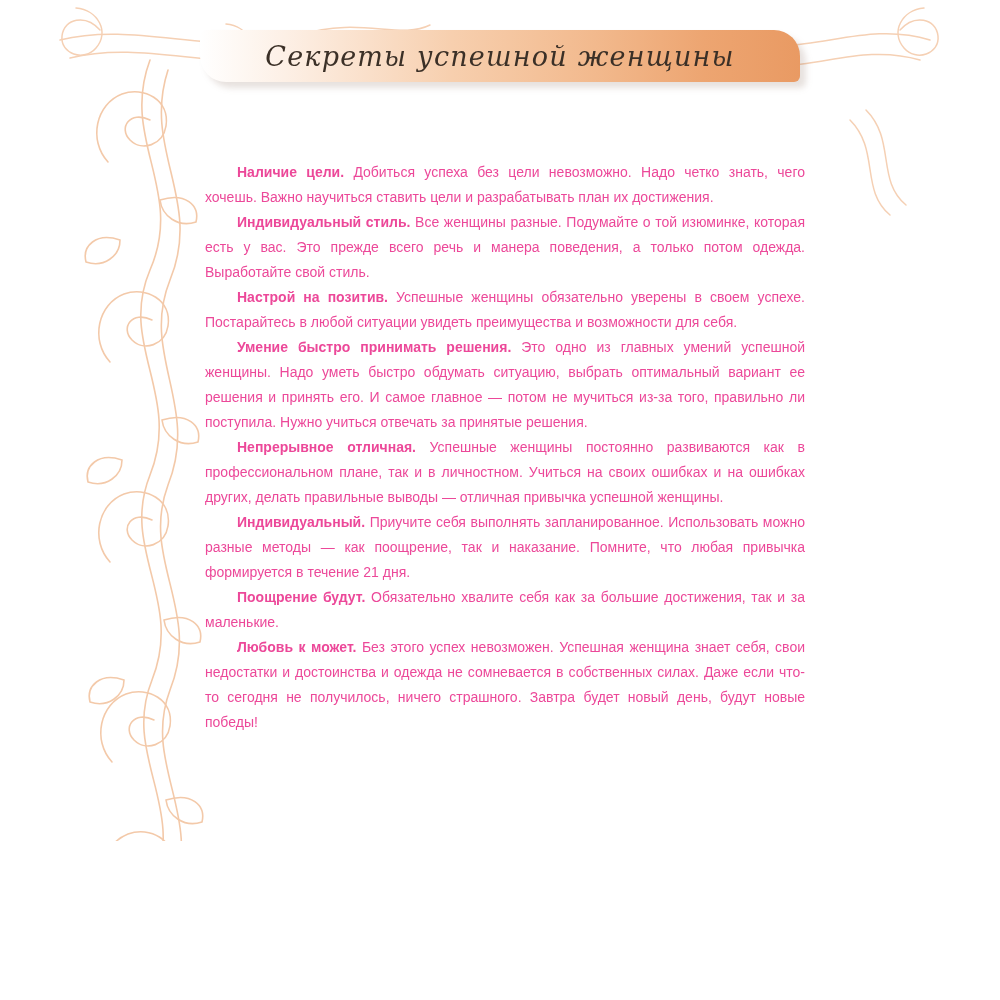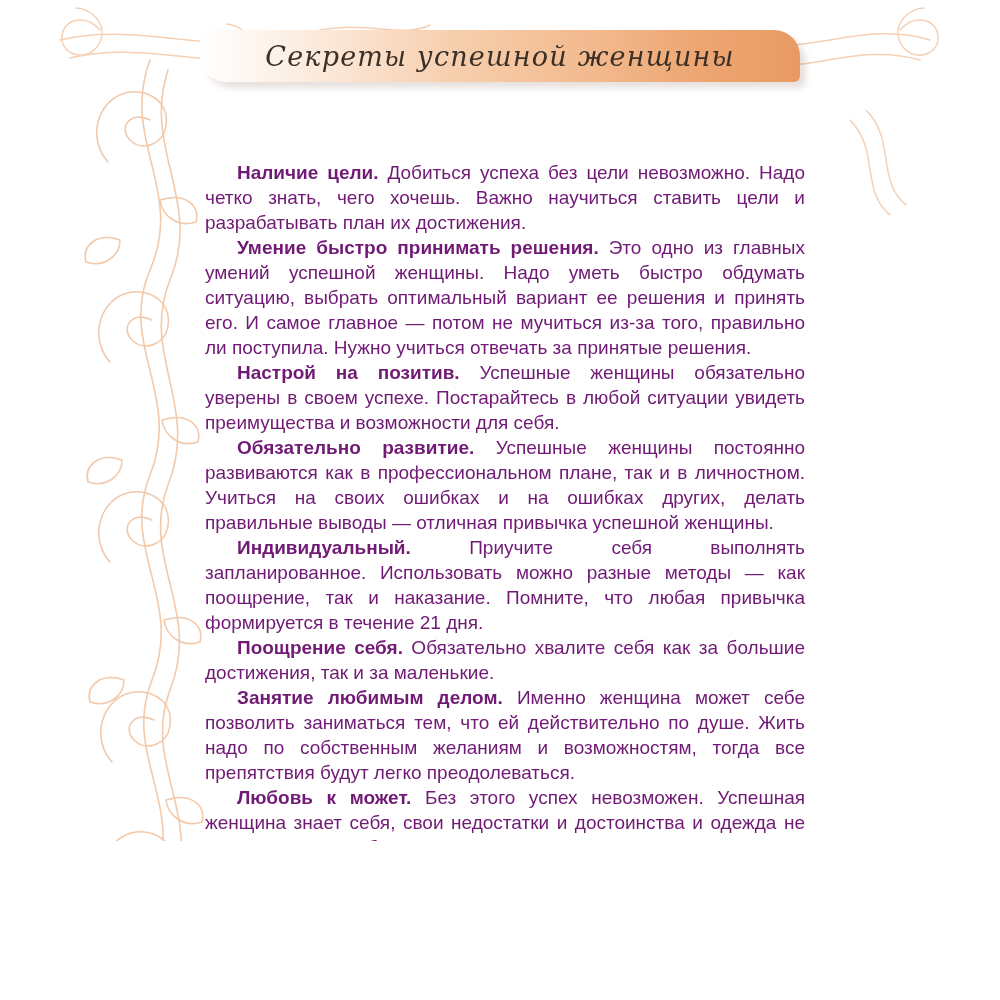--- a/index.html
+++ b/index.html
@@ -86,23 +86,23 @@
 
   
   .content {
     position: absolute;
     left: 205px;
     top: 160px;
     width: 600px;
   }
   .para {
     font-family: "Liberation Sans", sans-serif;
-    font-size: 19px;
+    font-size: 14px;
     line-height: 25px;
-    color: #701a75;
+    color: #ec4899;
     text-align: justify;
     text-indent: 32px;
     margin: 0 0 0 0;
     hyphens: manual;
   }
   .para b {
     font-weight: bold;
   }
 </style>
 </head>
@@ -171,35 +171,35 @@
     <div class="banner-shadow"></div>
     <div class="banner"></div>
     <div class="banner-title">Секреты успешной женщины</div>
   </div>
 
   <div class="content">
     <p class="para">
       <b>Наличие цели.</b><span> Добиться успеха без цели невозможно. Надо четко знать, чего хочешь. Важно научиться ставить цели и разрабатывать план их достижения.</span>
     </p>
     <p class="para">
+      <b>Индивидуальный стиль.</b><span> Все женщины разные. Подумайте о той изюминке, которая есть у вас. Это прежде всего речь и манера поведения, а только потом одежда. Выработайте свой стиль.</span>
+    </p>
+    <p class="para">
+      <b>Настрой на позитив.</b><span> Успешные женщины обязательно уверены в своем успехе. Постарайтесь в любой ситуации увидеть преимущества и возможности для себя.</span>
+    </p>
+    <p class="para">
       <b>Умение быстро принимать решения.</b><span> Это одно из главных умений успешной женщины. Надо уметь быстро обдумать ситуацию, выбрать оптимальный вариант ее решения и принять его. И самое главное — потом не мучиться из-за того, правильно ли поступила. Нужно учиться отвечать за принятые решения.</span>
     </p>
     <p class="para">
-      <b>Настрой на позитив.</b><span> Успешные женщины обязательно уверены в своем успехе. Постарайтесь в любой ситуации увидеть преимущества и возможности для себя.</span>
-    </p>
-    <p class="para">
-      <b>Обязательно развитие.</b><span> Успешные женщины постоянно развиваются как в профессиональном плане, так и в личностном. Учиться на своих ошибках и на ошибках других, делать правильные выводы — отличная привычка успешной женщины.</span>
+      <b>Непрерывное отличная.</b><span> Успешные женщины постоянно развиваются как в профессиональном плане, так и в личностном. Учиться на своих ошибках и на ошибках других, делать правильные выводы — отличная привычка успешной женщины.</span>
     </p>
     <p class="para">
       <b>Индивидуальный.</b><span> Приучите себя выполнять запланированное. Использовать можно разные методы — как поощрение, так и наказание. Помните, что любая привычка формируется в течение 21 дня.</span>
     </p>
     <p class="para">
-      <b>Поощрение себя.</b><span> Обязательно хвалите себя как за большие достижения, так и за маленькие.</span>
-    </p>
-    <p class="para">
-      <b>Занятие любимым делом.</b><span> Именно женщина может себе позволить заниматься тем, что ей действительно по душе. Жить надо по собственным желаниям и возможностям, тогда все препятствия будут легко преодолеваться.</span>
+      <b>Поощрение будут.</b><span> Обязательно хвалите себя как за большие достижения, так и за маленькие.</span>
     </p>
     <p class="para">
       <b>Любовь к может.</b><span> Без этого успех невозможен. Успешная женщина знает себя, свои недостатки и достоинства и одежда не сомневается в собственных силах. Даже если что-то сегодня не получилось, ничего страшного. Завтра будет новый день, будут новые победы!</span>
     </p>
   </div>
 
 </div>
 
 </body></html>

